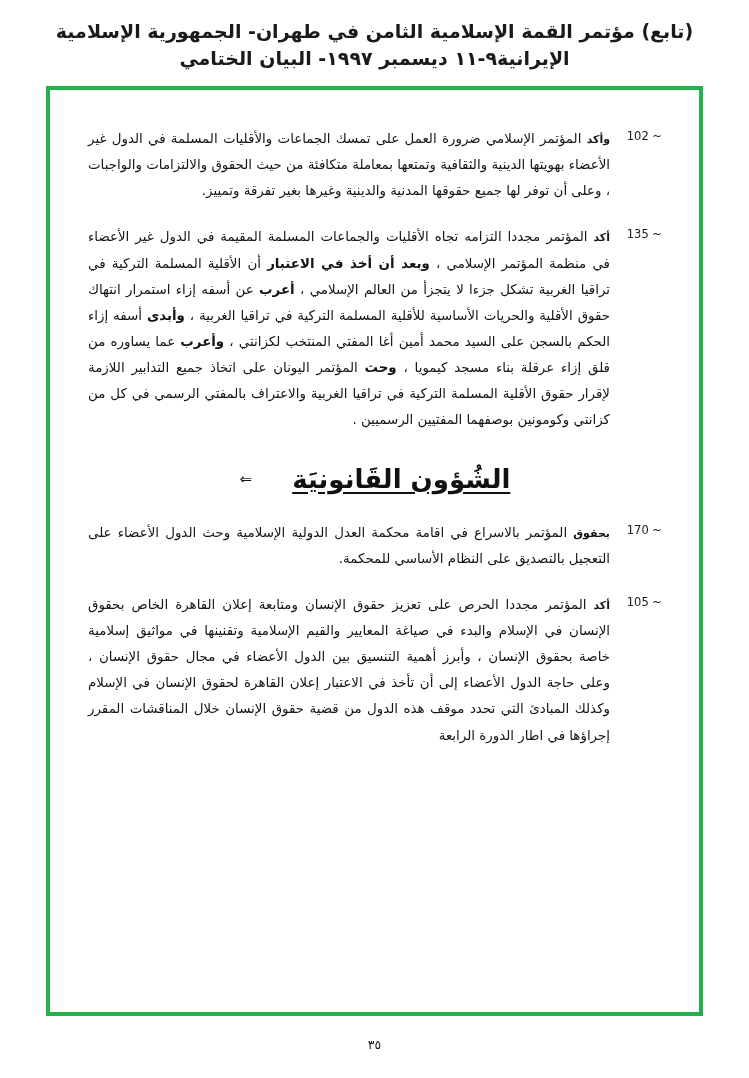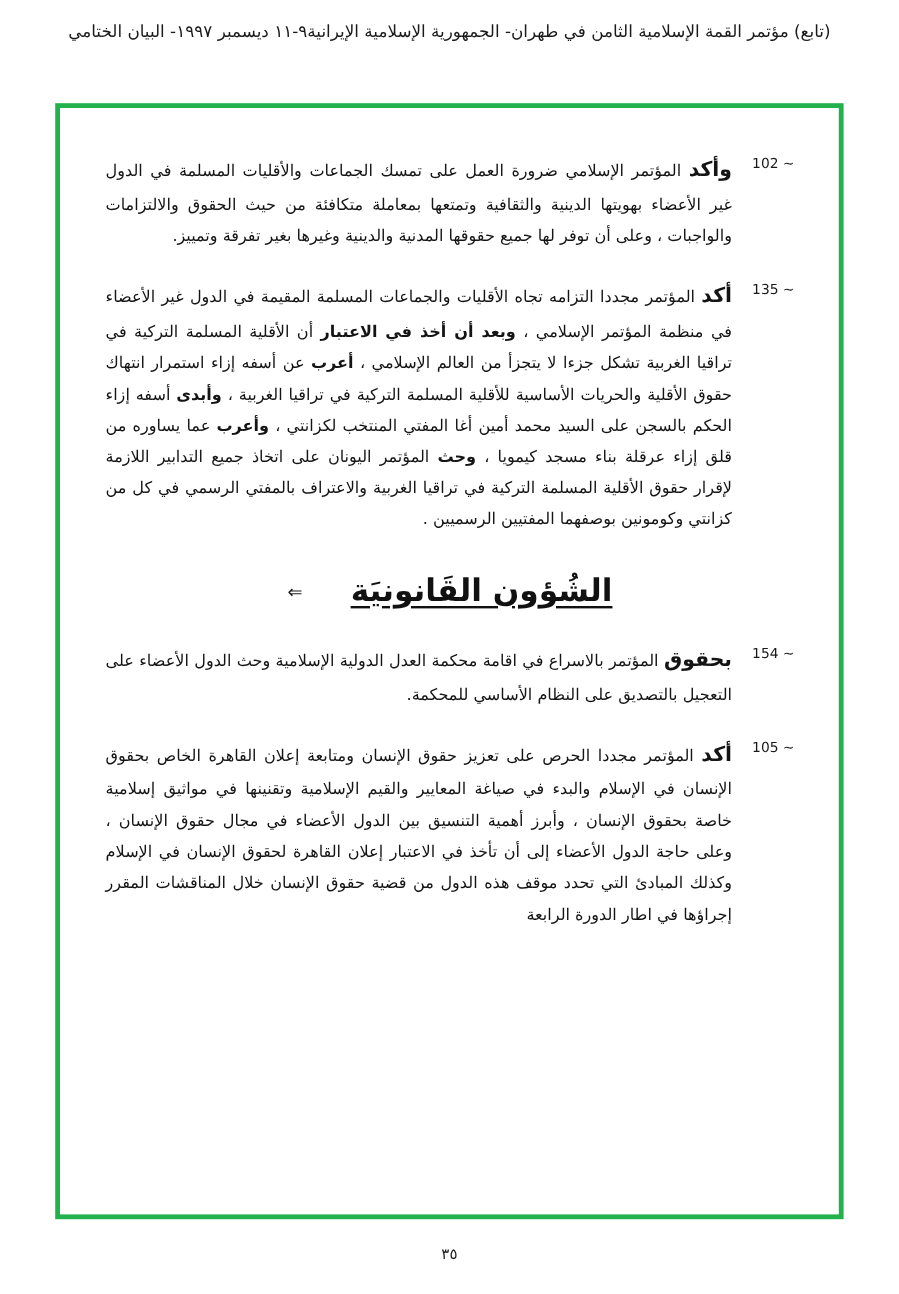--- a/index.html
+++ b/index.html
@@ -23,22 +23,22 @@
 
   
   .doc-header {
     position: absolute;
     top: 18px;
     left: 0;
     right: 0;
     text-align: center;
   }
   .header-title {
-    font-size: 14px;
-    font-weight: normal;
+    font-size: 19px;
+    font-weight: bold;
     color: #1a1a1a;
     letter-spacing: 0px;
     line-height: 1.4;
     direction: rtl;
     padding: 0 30px;
   }
   .header-source {
     margin-top: 7px;
     font-size: 10.5px;
     font-weight: bold;
@@ -89,21 +89,21 @@
     flex: 1 1 auto;
     font-size: 13.4px;
     line-height: 1.95;
     text-align: justify;
     text-align-last: right;
     direction: rtl;
     color: #141414;
   }
   .lead {
     font-weight: bold;
-    font-size: 17px;
+    font-size: 11px;
   }
   .emph {
     font-weight: bold;
     letter-spacing: 1px;
   }
   .bold {
     font-weight: bold;
   }
 
   
@@ -167,21 +167,21 @@
         <span class="lead">أكد</span><span> المؤتمر مجددا التزامه تجاه الأقليات والجماعات المسلمة المقيمة في الدول غير الأعضاء في منظمة المؤتمر الإسلامي ، </span><span class="emph">وبعد أن أخذ في الاعتبار</span><span> أن الأقلية المسلمة التركية في تراقيا الغربية تشكل جزءا لا يتجزأ من العالم الإسلامي ، </span><span class="emph">أعرب</span><span> عن أسفه إزاء استمرار انتهاك حقوق الأقلية والحريات الأساسية للأقلية المسلمة التركية في تراقيا الغربية ، </span><span class="emph">وأبدى</span><span> أسفه إزاء الحكم بالسجن على السيد محمد أمين أغا المفتي المنتخب لكزانتي ، </span><span class="emph">وأعرب</span><span> عما يساوره من قلق إزاء عرقلة بناء مسجد كيمويا ، </span><span class="bold">وحث</span><span> المؤتمر اليونان على اتخاذ جميع التدابير اللازمة لإقرار حقوق الأقلية المسلمة التركية في تراقيا الغربية والاعتراف بالمفتي الرسمي في كل من كزانتي وكومونين بوصفهما المفتيين الرسميين .</span>
       </div>
     </div>
 
     <div class="section-head">
       <span class="section-title">الشُؤون القَانونيَة</span>
       <span class="section-arrow">⇐</span>
     </div>
 
     <div class="para">
-      <div class="para-num">154 ~</div>
+      <div class="para-num">170 ~</div>
       <div class="para-body">
         <span class="lead">بحقوق</span><span> المؤتمر بالاسراع في اقامة محكمة العدل الدولية الإسلامية وحث الدول الأعضاء على التعجيل بالتصديق على النظام الأساسي للمحكمة.</span>
       </div>
     </div>
 
     <div class="para">
       <div class="para-num">105 ~</div>
       <div class="para-body">
         <span class="lead">أكد</span><span> المؤتمر مجددا الحرص على تعزيز حقوق الإنسان ومتابعة إعلان القاهرة الخاص بحقوق الإنسان في الإسلام والبدء في صياغة المعايير والقيم الإسلامية وتقنينها في مواثيق إسلامية خاصة بحقوق الإنسان ، وأبرز أهمية التنسيق بين الدول الأعضاء في مجال حقوق الإنسان ، وعلى حاجة الدول الأعضاء إلى أن تأخذ في الاعتبار إعلان القاهرة لحقوق الإنسان في الإسلام وكذلك المبادئ التي تحدد موقف هذه الدول من قضية حقوق الإنسان خلال المناقشات المقرر إجراؤها في اطار الدورة الرابعة</span>
       </div>

